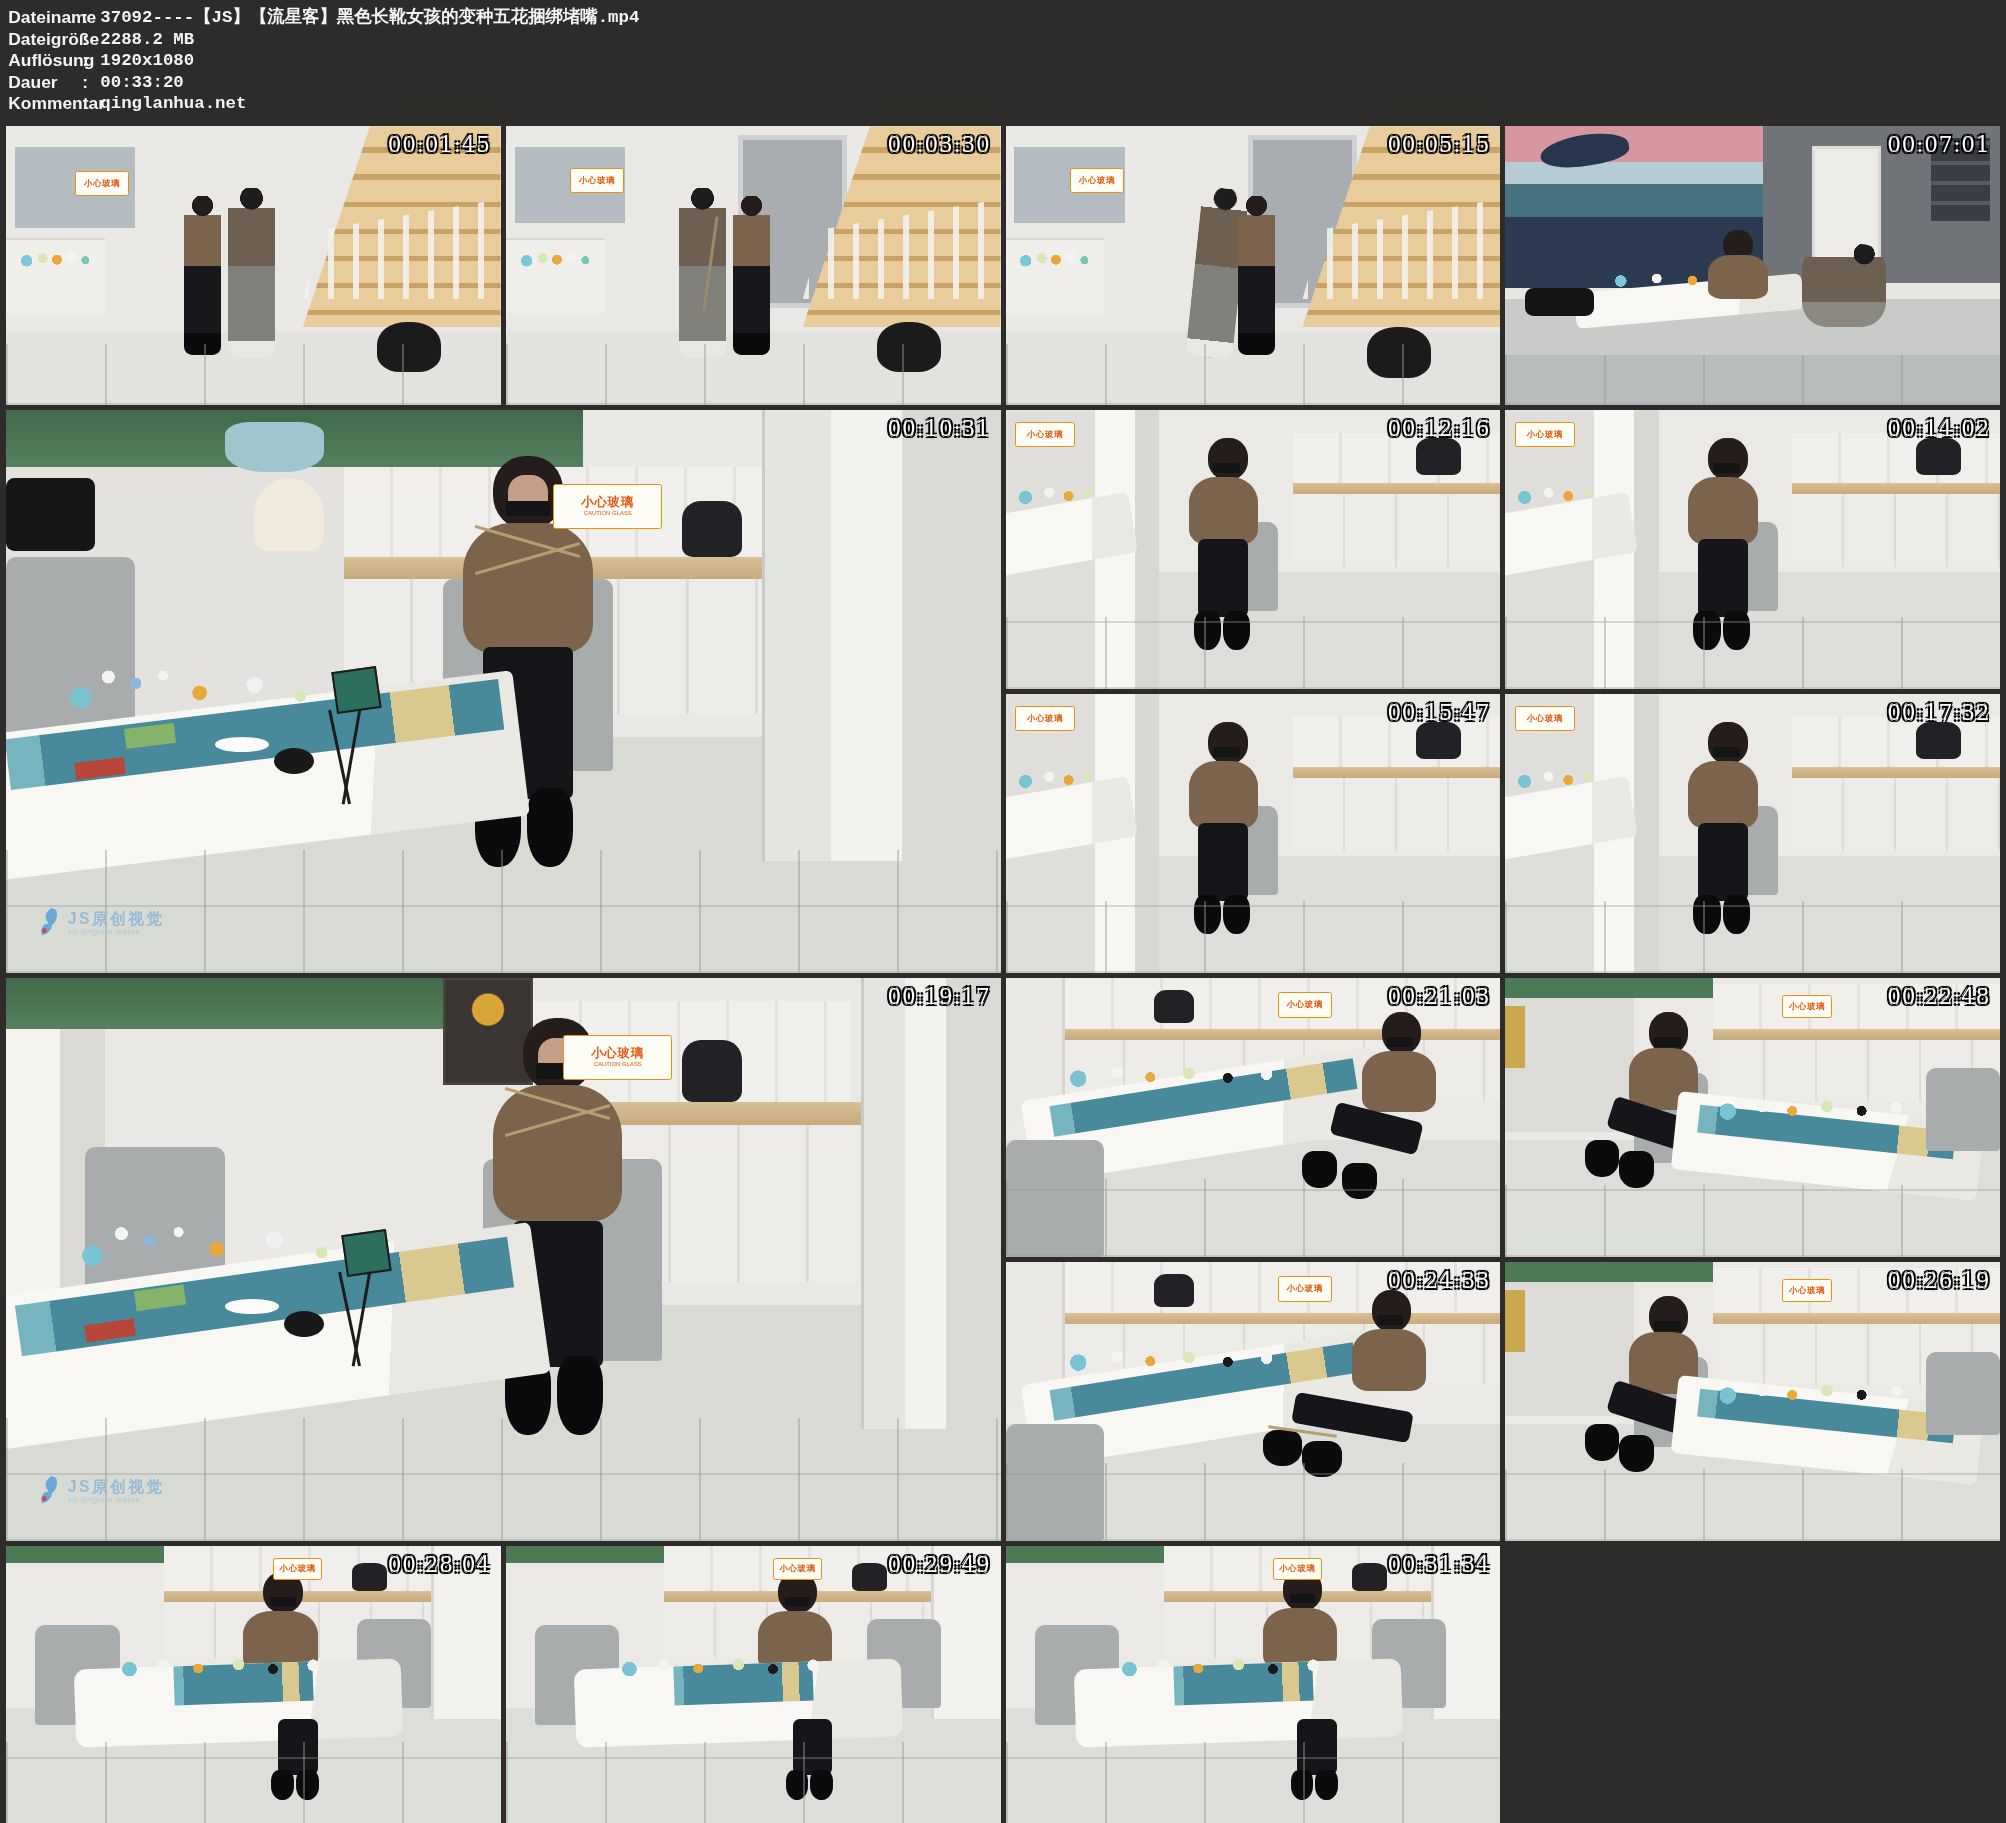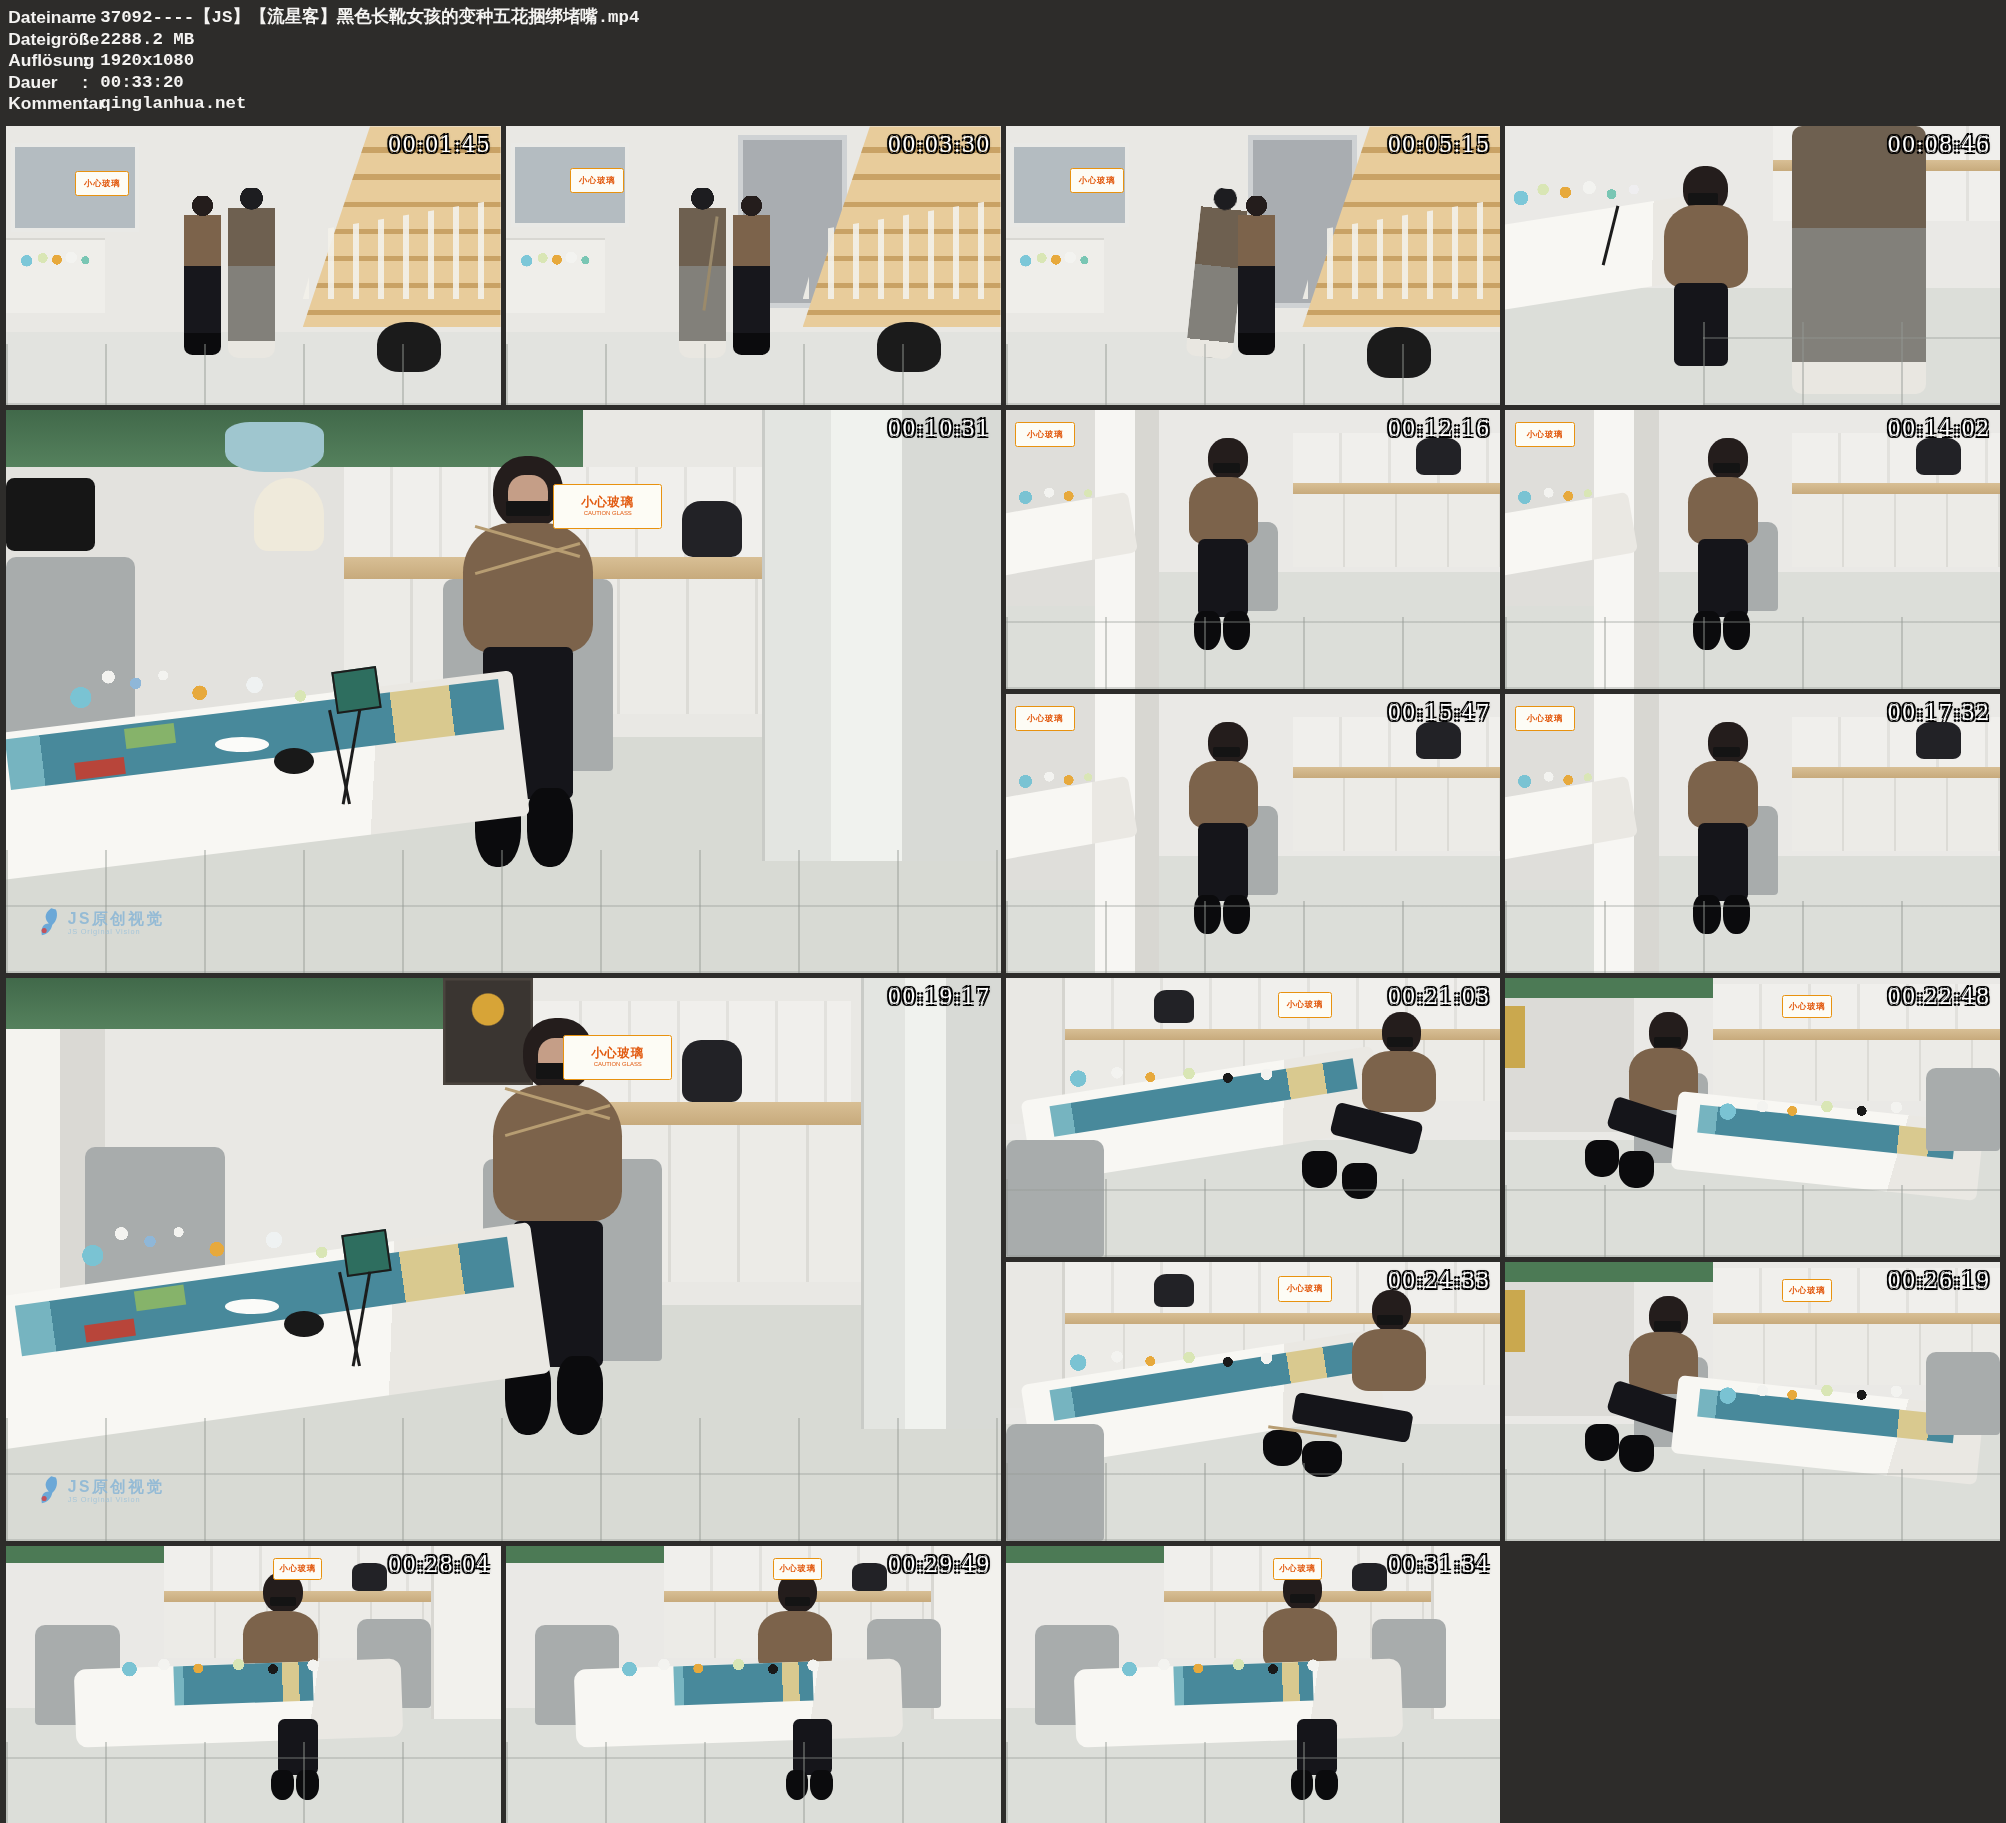--- a/index.html
+++ b/index.html
@@ -181,44 +181,44 @@
         <div class="stairs"></div>
         <div class="rails"></div>
         <div class="hall-man" style="transform:rotate(6deg);"></div>
         <div class="hall-woman"></div>
         <div class="a" style="right:14%;bottom:10%;width:13%;height:18%;background:#1b1b1b;border-radius:45% 45% 35% 35%;"></div>
         <div class="flines" style="height:22%;"></div>
       </div>
       <span class="ts">00:05:15</span>
     </figure>
 
-
-    <figure class="tile" style="margin:0">
-      <div class="scene sc-close">
-        <div class="cabs" style="right:0;top:0;width:46%;height:34%;"></div>
-        <div class="wood" style="right:0;top:12%;width:46%;height:4%;"></div>
-        <div class="tb" style="left:-4%;top:30%;width:46%;height:30%;transform:rotate(-9deg);"></div>
-        <div class="a" style="left:0;top:14%;width:32%;height:17%;background:
-          radial-gradient(circle 7.4px at 10% 68%,#7cc7d8 97%,transparent),
-          radial-gradient(circle 5.8px at 24% 50%,#d9e6b5 97%,transparent),
-          radial-gradient(circle 5.8px at 38% 56%,#e7a93c 97%,transparent),
-          radial-gradient(circle 6.6px at 53% 46%,#f3f3f0 97%,transparent),
-          radial-gradient(circle 5px at 67% 60%,#79c6b4 97%,transparent),
-          radial-gradient(circle 5px at 81% 50%,#efeef0 97%,transparent);"></div>
-        <div class="a" style="left:21%;top:28%;width:2.5px;height:22%;background:#1c1c1c;transform:rotate(14deg);"></div>
-        <div class="hd" style="left:36%;top:14%;width:9%;height:17%;"></div>
-        <div class="tp" style="left:37%;top:24%;width:6%;height:4%;"></div>
-        <div class="to" style="left:32%;top:28%;width:17%;height:30%;"></div>
-        <div class="lg" style="left:34%;top:56%;width:11%;height:30%;"></div>
-        <div class="a" style="left:58%;top:0;width:27%;height:96%;border-radius:10px;background:
-          linear-gradient(180deg,#6e6050 0 38%,#82807a 38% 88%,#e9e7e1 88%);"></div>
-        <div class="flines" style="height:30%;width:60%;left:40%;"></div>
-      </div>
-      <span class="ts">00:08:46</span>
-    </figure>
+    <figure class="tile" style="margin:0">
+      <div class="scene sc-mural">
+        <div class="a" style="left:0;top:0;width:52%;height:58%;background:linear-gradient(180deg,#d596a0 0 22%,#b7cbd4 22% 36%,#46717f 36% 56%,#2d3b52 56%);"></div>
+        <div class="a" style="left:7%;top:3%;width:18%;height:11%;background:#27354d;border-radius:55% 60% 40% 60%;transform:rotate(-10deg);"></div>
+        <div class="a" style="left:52%;top:0;width:48%;height:56%;background:#707478;"></div>
+        <div class="a" style="left:62%;top:7%;width:14%;height:48%;background:#ecebe7;border:3.3px solid #dcdbd6;"></div>
+        <div class="a" style="right:2%;top:4%;width:12%;height:30%;background:repeating-linear-gradient(0deg,#3a3e44 0 16.5px,#585c62 16.5px 20px);"></div>
+        <div class="tb" style="left:14%;top:56%;width:46%;height:13%;transform:rotate(-5deg);"></div>
+        <div class="a" style="left:18%;top:50%;width:36%;height:9%;background:
+          radial-gradient(circle 5.8px at 15% 60%,#7cc7d8 97%,transparent),
+          radial-gradient(circle 5px at 35% 50%,#f3f3f0 97%,transparent),
+          radial-gradient(circle 5px at 55% 58%,#e7a93c 97%,transparent),
+          radial-gradient(circle 4.1px at 72% 52%,#d9e6b5 97%,transparent);"></div>
+        <div class="a" style="left:4%;top:58%;width:14%;height:10%;background:#141414;border-radius:8.3px;"></div>
+        <div class="hd" style="left:44%;top:37%;width:6%;height:11%;"></div>
+        <div class="to" style="left:41%;top:46%;width:12%;height:16%;"></div>
+        <div class="a" style="left:60%;top:42%;width:17%;height:30%;border-radius:30%;background:
+          radial-gradient(circle 10.7px at 74% 12%,#1d1d1f 97%,transparent),
+          linear-gradient(180deg,transparent 0 16%,#6e6050 16% 70%,#8a8880 70%);"></div>
+        <div class="flines" style="height:18%;"></div>
+      </div>
+      <span class="ts">00:07:01</span>
+    </figure>
+
 
     <figure class="tile big" style="margin:0">
       <div class="scene sc-big">
         <div class="a" style="left:0;top:0;width:58%;height:10%;background:linear-gradient(180deg,#41694a,#55815d);"></div>
         <div class="a" style="left:0;top:10%;width:34%;height:44%;background:#e3e2de;"></div>
         <div class="a" style="left:22%;top:2%;width:10%;height:9%;background:#9fc6cf;border-radius:25% 25% 40% 40%;"></div>
         <div class="a" style="left:25%;top:12%;width:7%;height:13%;background:#efeadb;border-radius:50% 50% 20% 20%;"></div>
         <div class="cabs" style="left:34%;top:10%;width:44%;height:16%;"></div>
         <div class="wood" style="left:34%;top:26%;width:46%;height:4%;"></div>
         <div class="cabs" style="left:34%;top:30%;width:44%;height:24%;background:repeating-linear-gradient(90deg,#ecebe7 0 66px,#dcdbd6 66px 69px);"></div>

